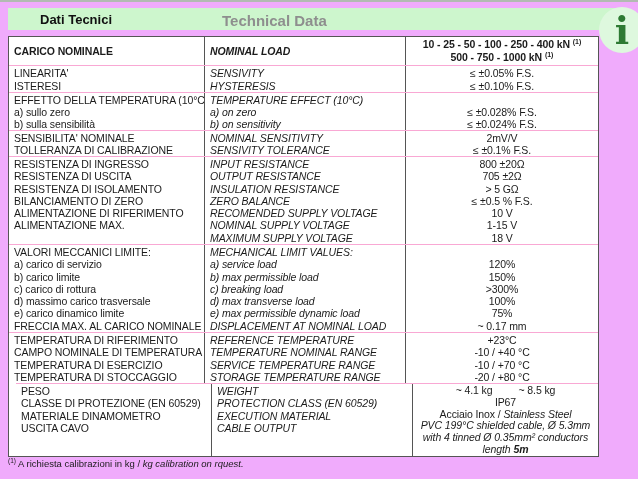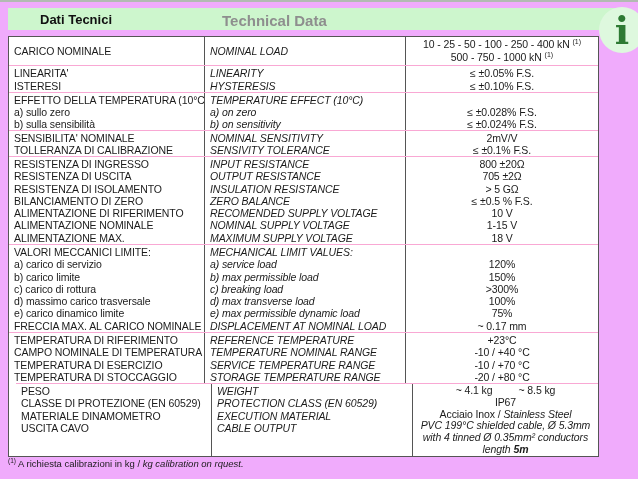--- a/index.html
+++ b/index.html
@@ -25,21 +25,21 @@
   .ttable { position:absolute; left:8px; top:36px; width:589px; border:1px solid #555; background:#fff; }
   .trow { display:flex; border-top:1px solid #f9a8d4; box-sizing:border-box; }
   .trow:first-child { border-top:none; }
   .c { box-sizing:border-box; padding:1px 3px 0 5px; overflow:hidden; }
   .c1 { width:196px; border-right:1px solid #555; }
   .c2 { width:201px; border-right:1px solid #555; font-style:italic; }
   .c3 { flex:1; text-align:center; padding-left:2px; padding-right:2px; }
   .vcenter { display:flex; flex-direction:column; justify-content:center; }
   .ln { font-size:10.5px; line-height:var(--lh,12.4px); min-height:var(--lh,12.4px);
         letter-spacing:-0.1px; white-space:nowrap; }
-  .g1 { height:28px; --lh:13px; }
+  .g1 { height:28px;font-weight:bold; --lh:13px; }
   .g2 { height:27px; --lh:12.8px; }
   .g3 { height:38px; --lh:12.2px; }
   .g4 { height:26px;align-items:flex-end; --lh:12.2px; }
   .g5 { height:88px; --lh:12.3px; }
   .g6 { height:88px; --lh:12.3px; }
   .g7 { height:51px; --lh:12.4px; }
   .g8 { height:73px;margin-left:7px; --lh:12.4px; }
   .g8 .c3 { --lh:11.8px; }
   sup.fn { font-size:7px; vertical-align:super; line-height:0; letter-spacing:0; }
   .gapspan { display:inline-block; width:26px; }
@@ -79,21 +79,21 @@
         <div class="ln"><span>500 - 750 - 1000 kN</span> <sup class="fn">(1)</sup></div>
       </div>
     </div>
 
     <div class="trow g2">
       <div class="c c1">
         <div class="ln">LINEARITA'</div>
         <div class="ln">ISTERESI</div>
       </div>
       <div class="c c2">
-        <div class="ln">LINEARITY</div>
+        <div class="ln">SENSIVITY</div>
         <div class="ln">HYSTERESIS</div>
       </div>
       <div class="c c3">
         <div class="ln">≤ ±0.05% F.S.</div>
         <div class="ln">≤ ±0.10% F.S.</div>
       </div>
     </div>
 
     <div class="trow g3">
       <div class="c c1">
@@ -128,21 +128,20 @@
       </div>
     </div>
 
     <div class="trow g5">
       <div class="c c1">
         <div class="ln">RESISTENZA DI INGRESSO</div>
         <div class="ln">RESISTENZA DI USCITA</div>
         <div class="ln">RESISTENZA DI ISOLAMENTO</div>
         <div class="ln">BILANCIAMENTO DI ZERO</div>
         <div class="ln">ALIMENTAZIONE DI RIFERIMENTO</div>
-        <div class="ln">ALIMENTAZIONE NOMINALE</div>
         <div class="ln">ALIMENTAZIONE MAX.</div>
       </div>
       <div class="c c2">
         <div class="ln">INPUT RESISTANCE</div>
         <div class="ln">OUTPUT RESISTANCE</div>
         <div class="ln">INSULATION RESISTANCE</div>
         <div class="ln">ZERO BALANCE</div>
         <div class="ln">RECOMENDED SUPPLY VOLTAGE</div>
         <div class="ln">NOMINAL SUPPLY VOLTAGE</div>
         <div class="ln">MAXIMUM SUPPLY VOLTAGE</div>

